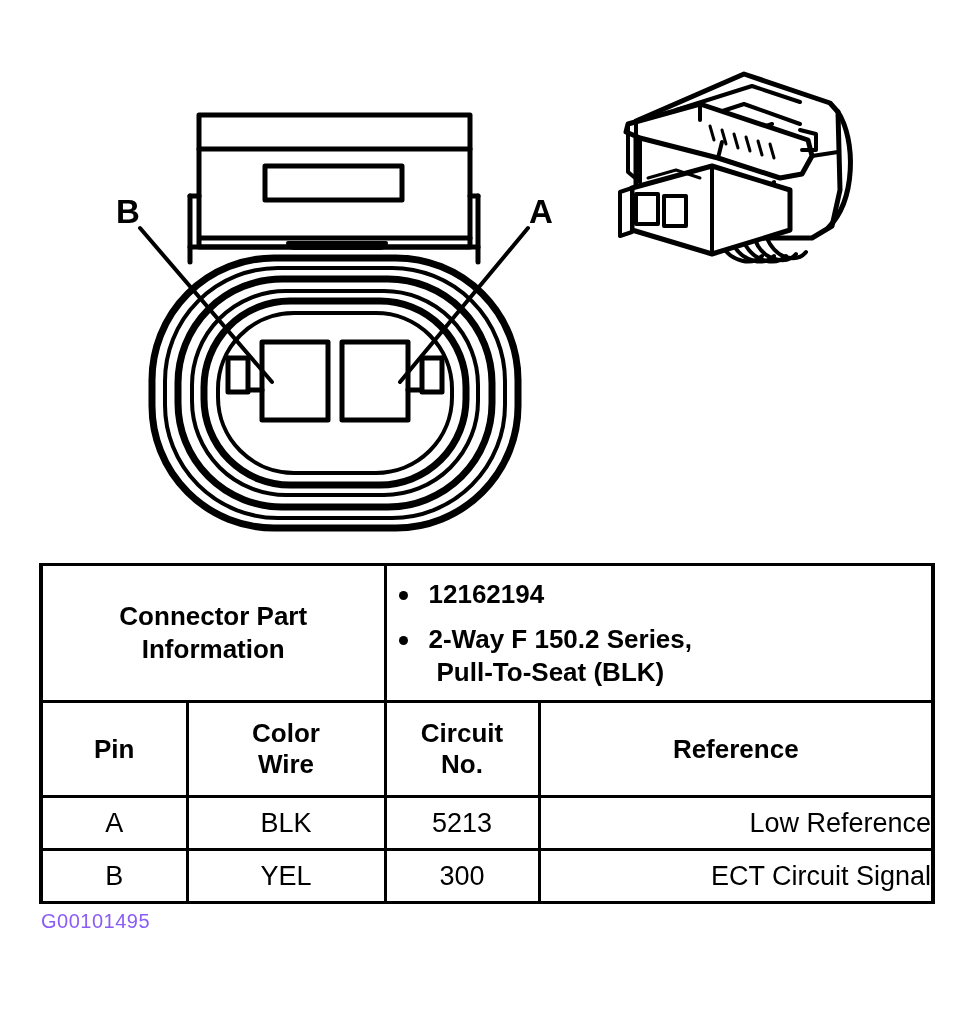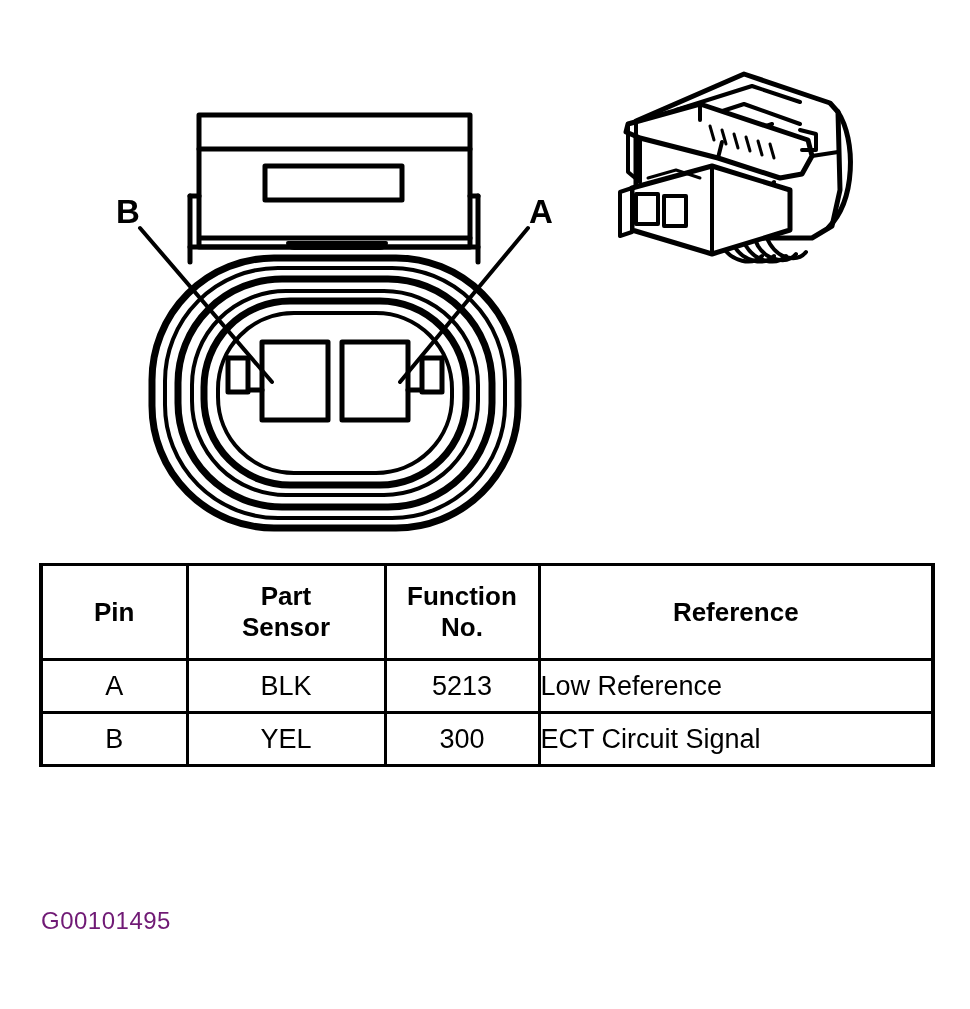--- a/index.html
+++ b/index.html
@@ -112,33 +112,33 @@
   }
   .data-cell {
     font-size: 27px;
     line-height: 32px;
     height: 50px;
     padding: 4px 6px;
     text-align: center;
     font-weight: normal;
   }
   .data-cell.fn {
-    text-align: left;
+    text-align: right;
     padding-left: 16px;
   }
 
   
   #caption {
     position: absolute;
     left: 41px;
     top: 906px;
     font-family: "Liberation Sans", sans-serif;
-    font-size: 24px;
+    font-size: 20px;
     line-height: 30px;
-    color: #701a75;
+    color: #8b5cf6;
     letter-spacing: 0.5px;
   }
 </style>
 </head>
 <body>
 
 <div id="page">
 
   <div id="drawing">
     <svg width="970" height="555" viewBox="0 0 970 555" xmlns="http://www.w3.org/2000/svg">
@@ -263,29 +263,48 @@
   </div>
 
   <table id="conn-table">
     <colgroup>
       <col style="width:146px">
       <col style="width:198px">
       <col style="width:154px">
       <col style="width:394px">
     </colgroup>
     <tbody>
+      <tr>
+        <td class="cell-partinfo-label outer-left" colspan="2">
+          <div>Connector Part</div>
+          <div>Information</div>
+        </td>
+        <td class="cell-partinfo-values outer-right" colspan="2">
+          <ul class="bullet-list">
+            <li>
+              <span class="dot"></span>
+              <span>12162194</span>
+            </li>
+            <li>
+              <span class="dot"></span>
+              <span>2-Way F 150.2 Series,</span>
+              <span class="line2">Pull-To-Seat (BLK)</span>
+            </li>
+          </ul>
+        </td>
+      </tr>
 
       <tr>
         <td class="col-head outer-left">Pin</td>
         <td class="col-head">
-          <div>Part</div>
-          <div>Sensor</div>
+          <div>Color</div>
+          <div>Wire</div>
         </td>
         <td class="col-head">
-          <div>Function</div>
+          <div>Circuit</div>
           <div>No.</div>
         </td>
         <td class="col-head outer-right">Reference</td>
       </tr>
 
       <tr>
         <td class="data-cell outer-left">A</td>
         <td class="data-cell">BLK</td>
         <td class="data-cell">5213</td>
         <td class="data-cell fn outer-right">Low Reference</td>

